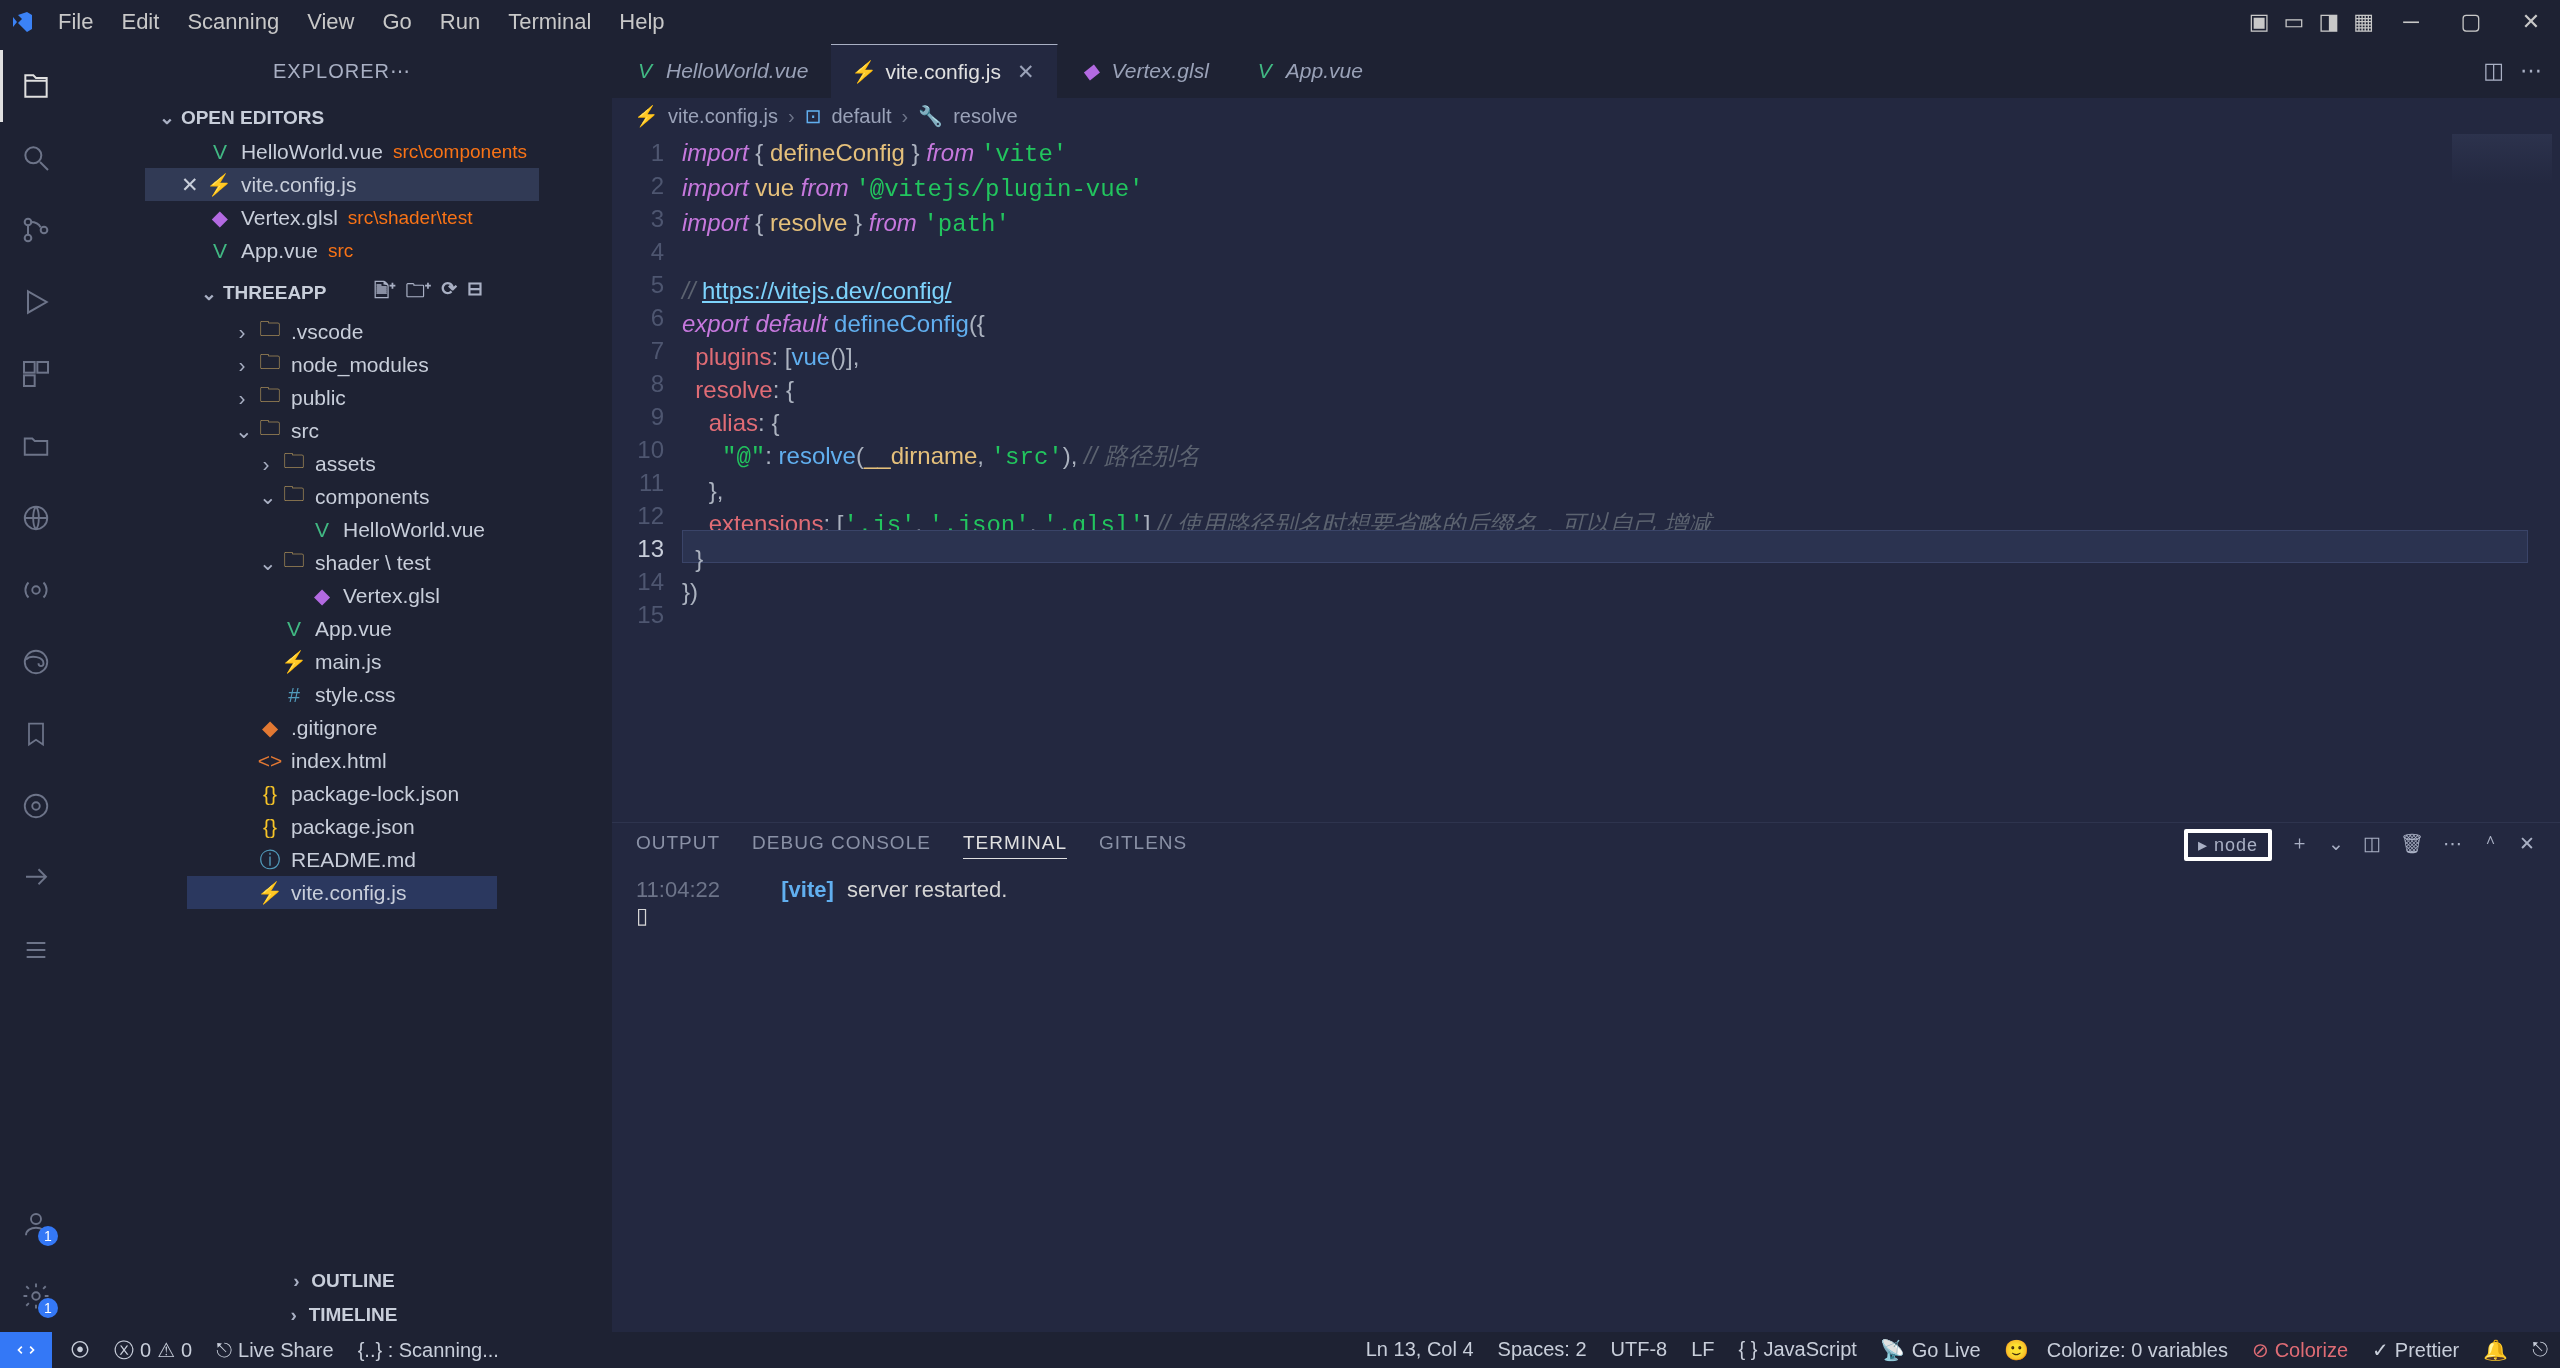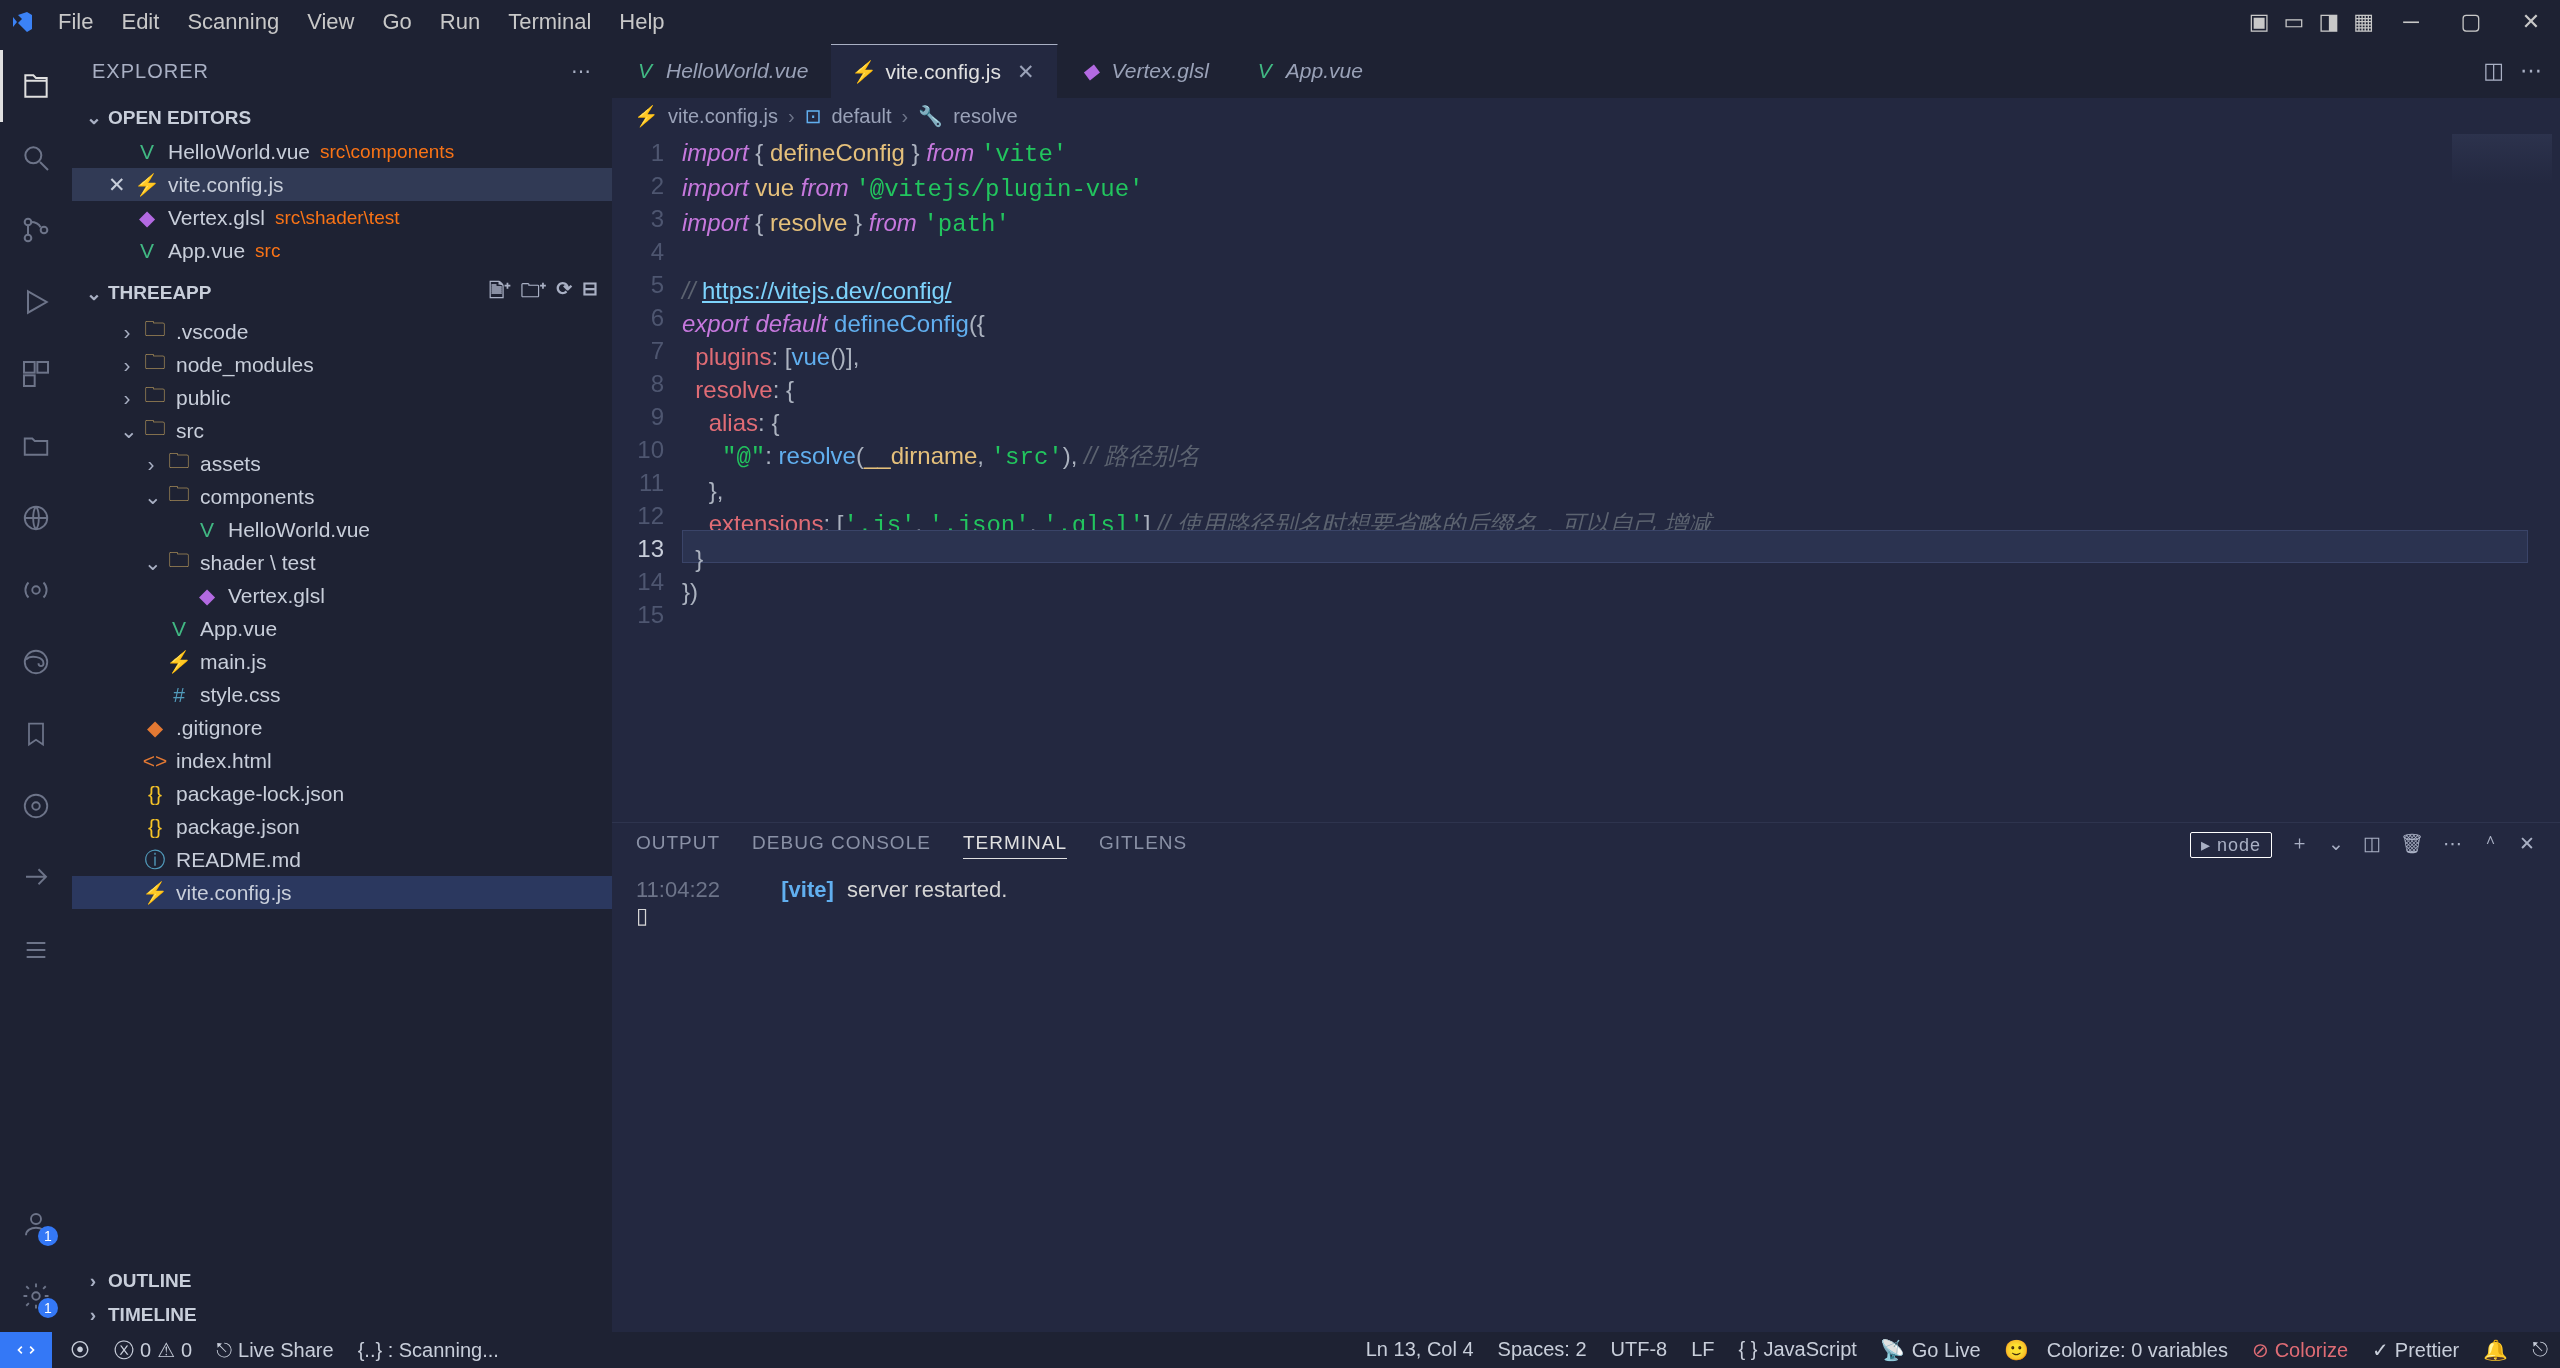--- a/index.html
+++ b/index.html
@@ -13,21 +13,21 @@
 .titlebar .winbtn { width:46px; height:44px; display:flex; align-items:center; justify-content:center; cursor:pointer; }
 
 .main { display:flex; height:calc(100% - 44px - 36px); }
 .activitybar { width:72px; background:#1e2233; display:flex; flex-direction:column; align-items:center; padding-top:6px; }
 .activitybar .ab-item { width:72px; height:72px; display:flex; align-items:center; justify-content:center; color:#6d7489; cursor:pointer; position:relative; }
 .activitybar .ab-item.active { color:#e0e0e0; }
 .activitybar .ab-item.active::before { content:""; position:absolute; left:0; top:0; bottom:0; width:3px; background:#e0e0e0; }
 .activitybar .ab-bottom { margin-top:auto; }
 .ab-badge { position:absolute; bottom:14px; right:14px; background:#3478f6; color:#fff; border-radius:50%; width:20px; height:20px; font-size:14px; display:flex; align-items:center; justify-content:center; }
 
-.sidebar { width:540px; background:#1e2233; display:flex; flex-direction:column; }
+.sidebar { width:540px; background:#1e2233; display:flex; flex-direction:column;align-items:center; }
 .sb-header { height:54px; display:flex; align-items:center; justify-content:space-between; padding:0 20px; color:#a9b0c4; font-size:20px; letter-spacing:1px; }
 .sb-section { padding:2px 0; }
 .sb-section-title { display:flex; align-items:center; gap:8px; padding:6px 14px; color:#c8ceda; font-weight:600; font-size:19px; cursor:pointer; }
 .sb-tools { margin-left:auto; display:flex; gap:10px; color:#a9b0c4; }
 .sb-item { display:flex; align-items:center; gap:10px; padding:5px 12px 5px 36px; color:#c8ceda; cursor:pointer; font-size:21px; height:33px; }
 .sb-item.selected { background:#2b385f; }
 .sb-item.active-editor { background:#313a55; }
 .sb-item .meta { color:#f97316; font-size:19px; }
 .tree-indent-1 { padding-left:48px !important; }
 .tree-indent-2 { padding-left:72px !important; }
@@ -65,21 +65,21 @@
 .cmt { color:#5c6370; font-style:italic; }
 .link { color:#7dd3fc; text-decoration:underline; }
 .pun { color:#abb2bf; }
 .minimap { position:absolute; right:8px; top:0; width:100px; height:50px; background:linear-gradient(#3a4260,#232840); opacity:.4; }
 
 .panel { height:510px; background:#232840; border-top:1px solid #2e344e; display:flex; flex-direction:column; }
 .panel-tabs { height:44px; display:flex; align-items:center; gap:32px; padding:0 24px; font-size:19px; color:#8a91a6; letter-spacing:1px; }
 .panel-tabs span { cursor:pointer; padding-bottom:4px; }
 .panel-tabs span.active { color:#e0e0e0; border-bottom:1px solid #e0e0e0; }
 .panel-actions { margin-left:auto; display:flex; align-items:center; gap:18px; color:#a9b0c4; }
-.panel-actions .node { border:1px solid #ffffff; padding:1px 10px; border-radius:2px; font-size:18px; }
+.panel-actions .node { border:4px solid #ffffff; padding:1px 10px; border-radius:2px; font-size:18px; }
 .term-body { flex:1; font-family:"Consolas",monospace; font-size:22px; padding:10px 24px; color:#d4d4d4; }
 .term-time { color:#6d7489; }
 .term-vite { color:#61afef; font-weight:bold;margin-left:48px; }
 
 .statusbar { height:36px; background:#1e2233; display:flex; align-items:center; font-size:20px; color:#c8ceda; }
 .statusbar .remote { background:#3478f6; height:100%; width:52px; display:flex; align-items:center; justify-content:center; color:#fff; margin-right:6px; }
 .statusbar .sb-i { padding:0 12px; display:flex; align-items:center; gap:6px; cursor:pointer; height:100%; }
 .statusbar .sb-right { margin-left:auto; display:flex; }
 .colorize { color:#e06c75; }
 svg { display:block; }

